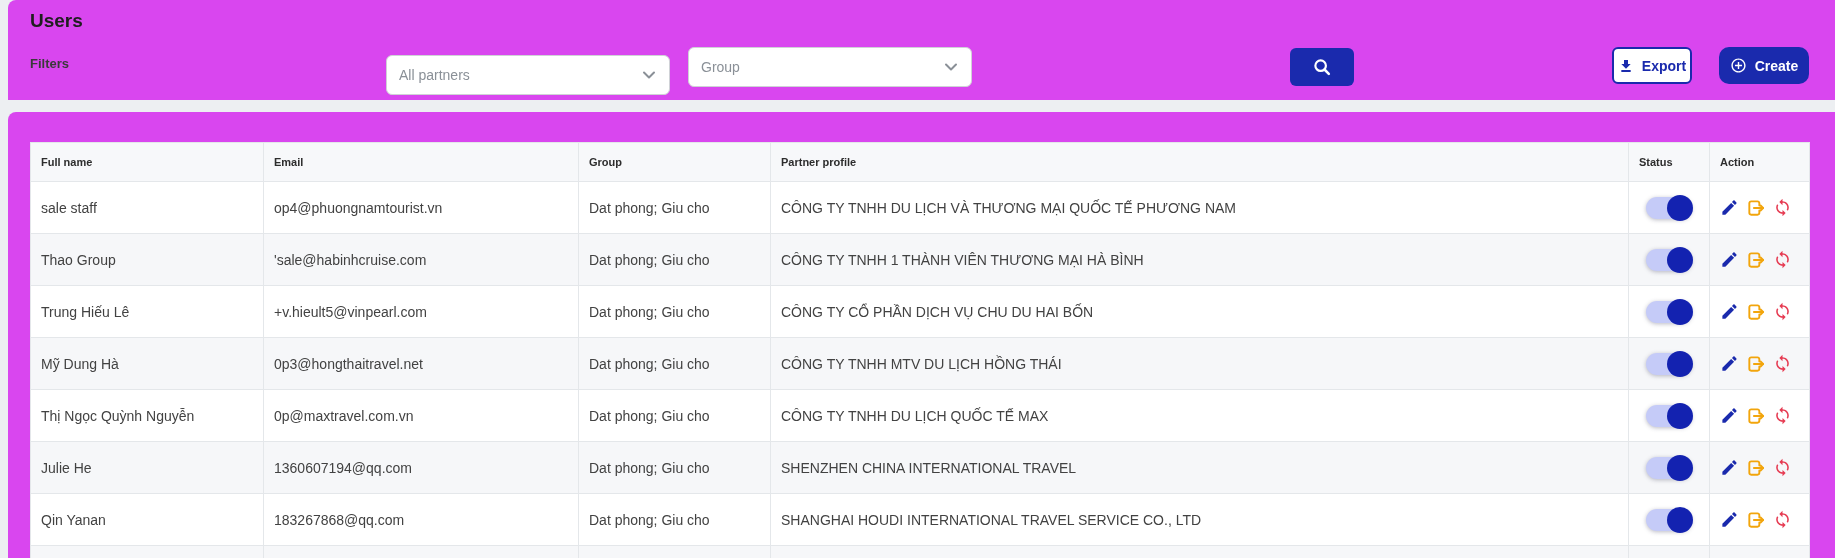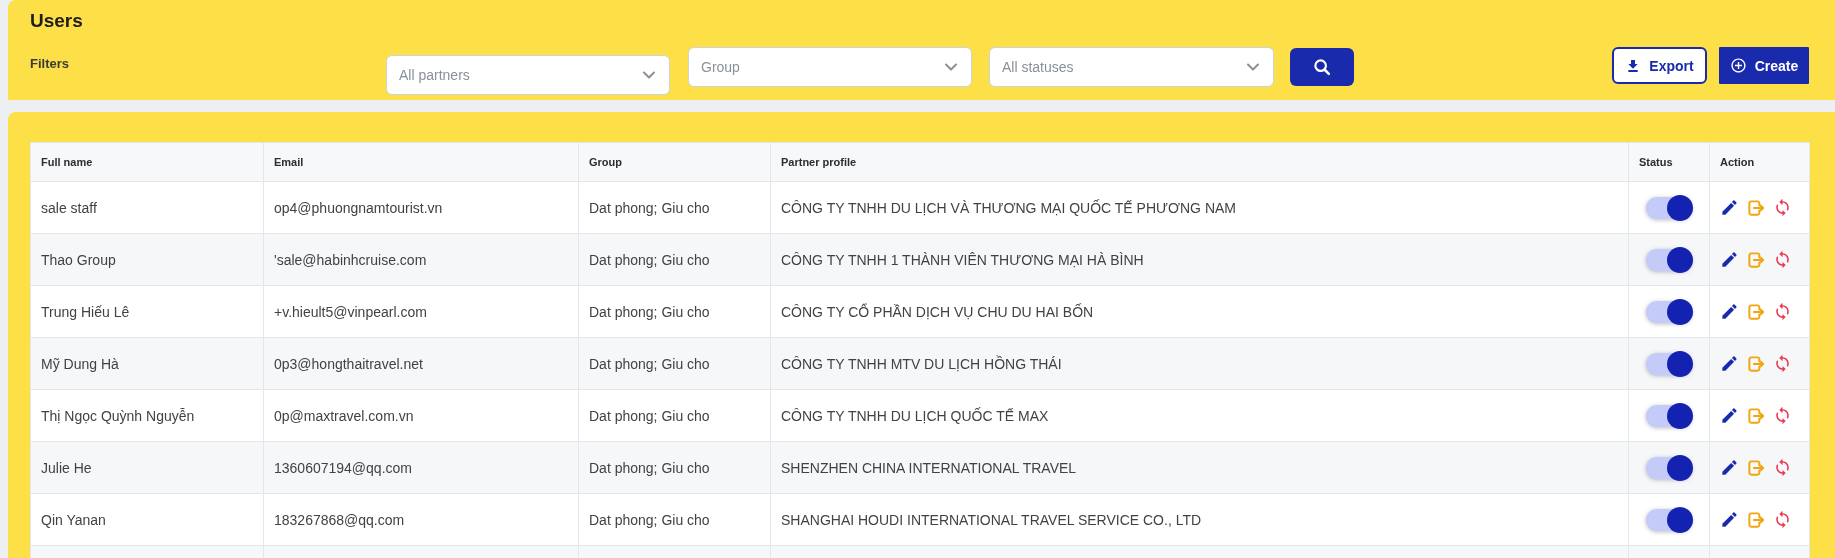--- a/index.html
+++ b/index.html
@@ -4,21 +4,21 @@
 <style>
   * { margin:0; padding:0; box-sizing:border-box; }
   html,body { width:1835px; height:558px; }
   body {
     position:relative;
     background:#edeff2;
     font-family:"Liberation Sans","DejaVu Sans",sans-serif;
     overflow:hidden;
     color:#424242;
   }
-  .card { position:absolute; background:#fde047; }
+  .card { position:absolute; background:#d946ef; }
   .filter-card { left:8px; top:0; right:0; height:100px; border-radius:8px 0 0 0; }
   .table-card  { left:8px; top:112px; right:0; bottom:-20px; border-radius:8px 0 0 0; overflow:hidden; }
 
   .page-title {
     position:absolute; left:22px; top:10px;
     font-size:19px; font-weight:700; color:#1e1e1e;
   }
   .filters-label {
     position:absolute; left:22px; top:56px;
     font-size:13px; font-weight:700; color:#3a3a3a;
@@ -39,29 +39,29 @@
   .select-partners { left:378px;margin-top:8px; }
   .select-group    { left:680px; }
   .select-status   { left:981px; width:285px; }
 
   .search-button {
     position:absolute; left:1282px; top:48px; width:64px; height:38px;
     background:#1a2aad; border:none; border-radius:6px;
     display:flex; align-items:center; justify-content:center; cursor:pointer;
   }
   .export-button {
-    position:absolute; left:1604px; top:47px; width:95px; height:37px;
+    position:absolute; left:1604px; top:47px; width:80px; height:37px;
     background:#ffffff; border:2px solid #1a2aad; border-radius:6px;
     display:flex; align-items:center; justify-content:center; gap:8px;
     font-size:14px; font-weight:700; color:#1a2aad; cursor:pointer;
     font-family:"Liberation Sans","DejaVu Sans",sans-serif;
   }
   .create-button {
     position:absolute; left:1711px; top:47px; width:90px; height:37px;
-    background:#1a2aad; border:none; border-radius:1px;
+    background:#1a2aad; border:none; border-radius:10px;
     display:flex; align-items:center; justify-content:center; gap:8px;
     font-size:14px; font-weight:700; color:#ffffff; cursor:pointer;
     font-family:"Liberation Sans","DejaVu Sans",sans-serif;
   }
 
   table {
     position:absolute; left:22px; top:30px; width:1779px;
     border-collapse:collapse; table-layout:fixed;
   }
   th, td { border:1px solid #e4e7ea; padding:0 10px; text-align:left; vertical-align:middle; }
@@ -104,28 +104,20 @@
 
   <div class="select select-group">
     <span>Group</span>
     <span class="icon">
       <svg width="16" height="16" viewBox="0 0 16 16" fill="none">
           <path d="M3 5.5 8 10.5 13 5.5" stroke="#8a9097" stroke-width="2" stroke-linecap="round" stroke-linejoin="round"></path>
         </svg>
     </span>
   </div>
 
-  <div class="select select-status">
-    <span>All statuses</span>
-    <span class="icon">
-      <svg width="16" height="16" viewBox="0 0 16 16" fill="none">
-          <path d="M3 5.5 8 10.5 13 5.5" stroke="#8a9097" stroke-width="2" stroke-linecap="round" stroke-linejoin="round"></path>
-        </svg>
-    </span>
-  </div>
 
   <button class="search-button">
     <span class="icon">
       <svg width="20" height="20" viewBox="0 0 22 22" fill="none">
         <circle cx="9.5" cy="9.5" r="5.8" stroke="#ffffff" stroke-width="2.4"></circle>
         <line x1="14" y1="14" x2="18.5" y2="18.5" stroke="#ffffff" stroke-width="2.8" stroke-linecap="round"></line>
       </svg>
     </span>
   </button>
 

